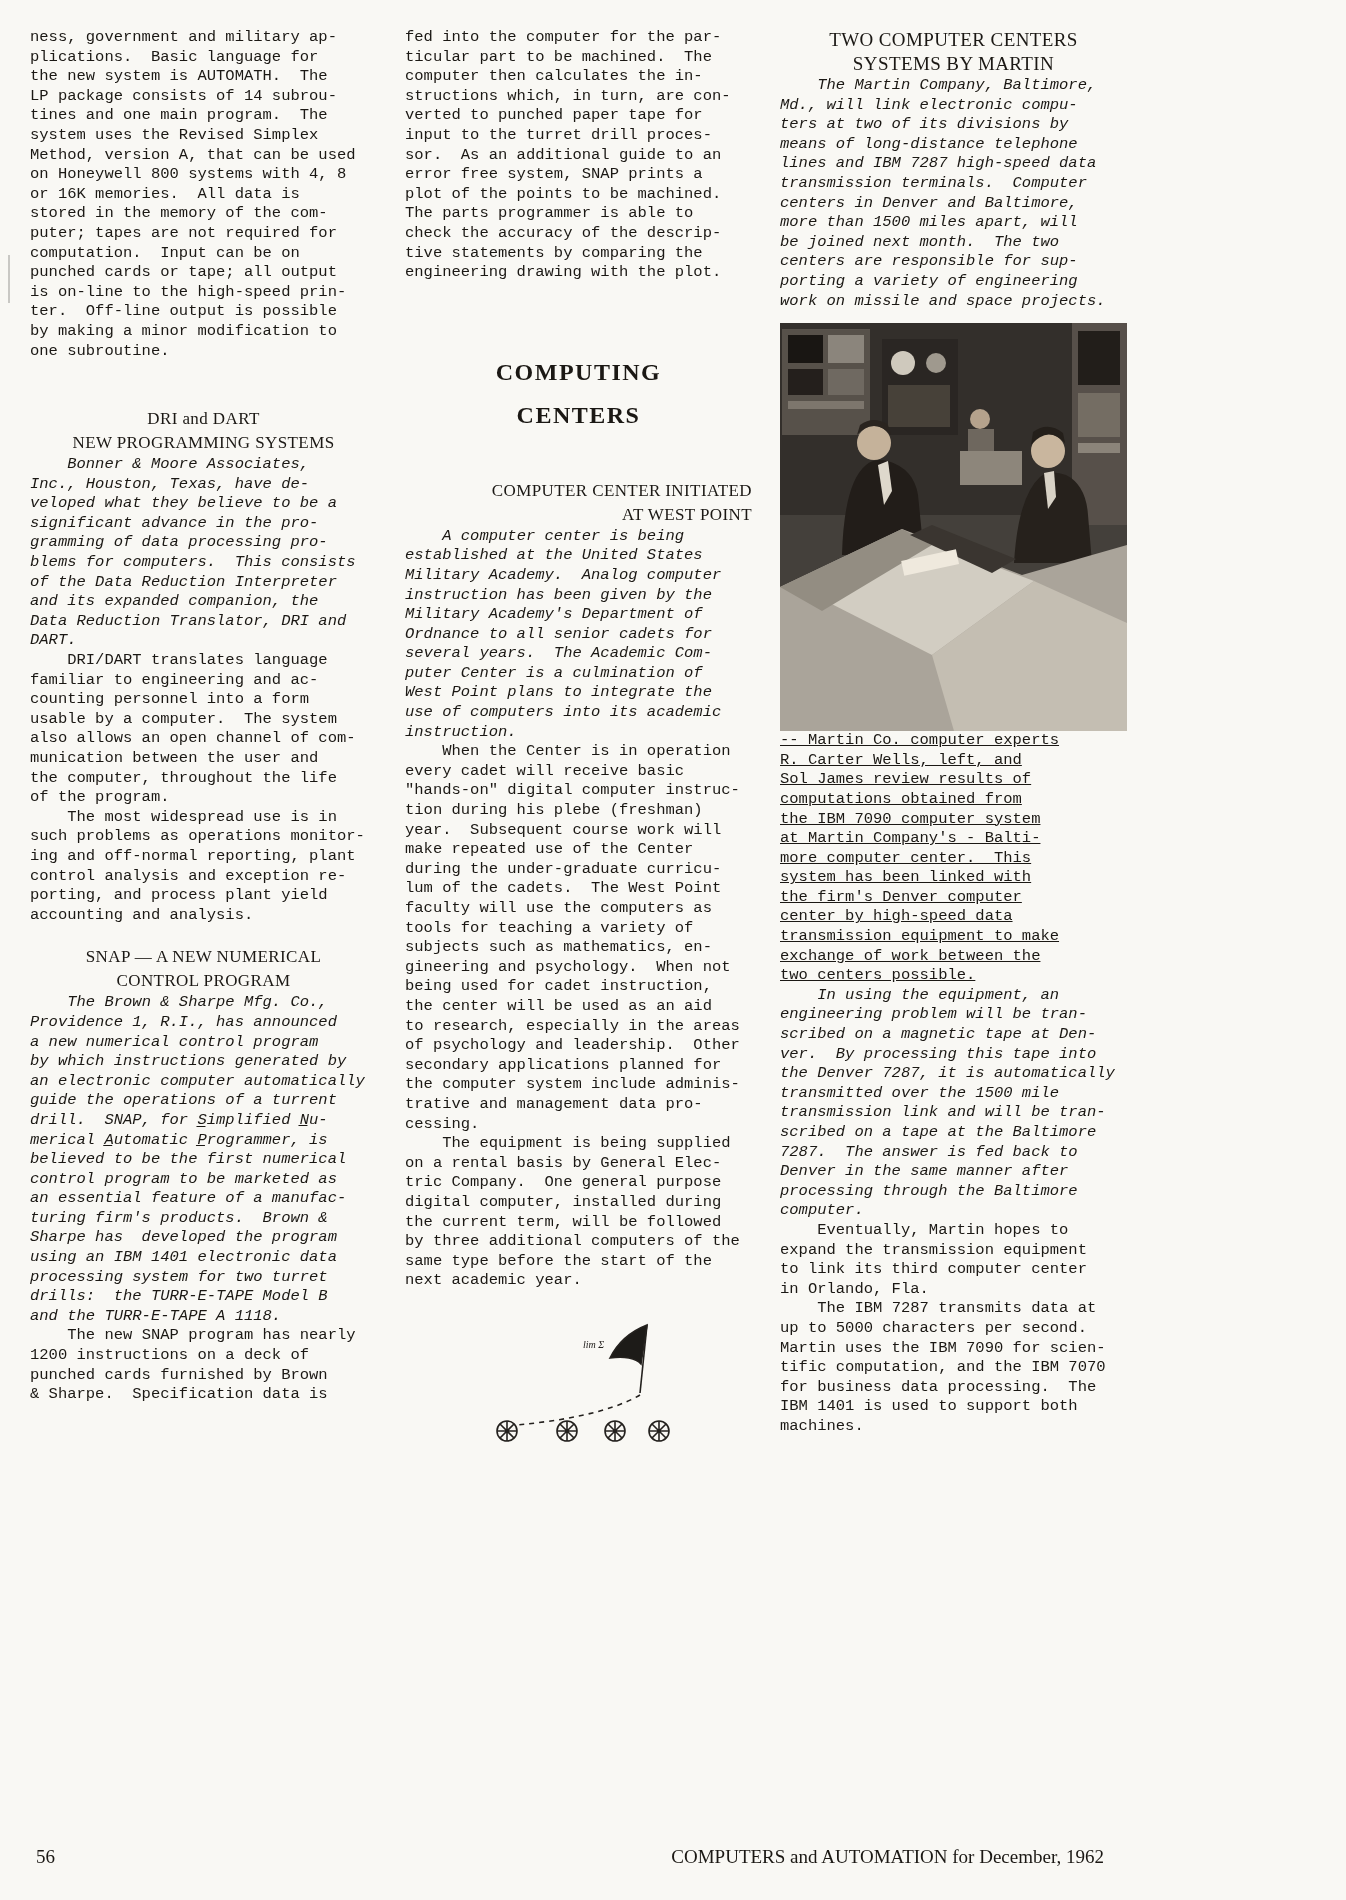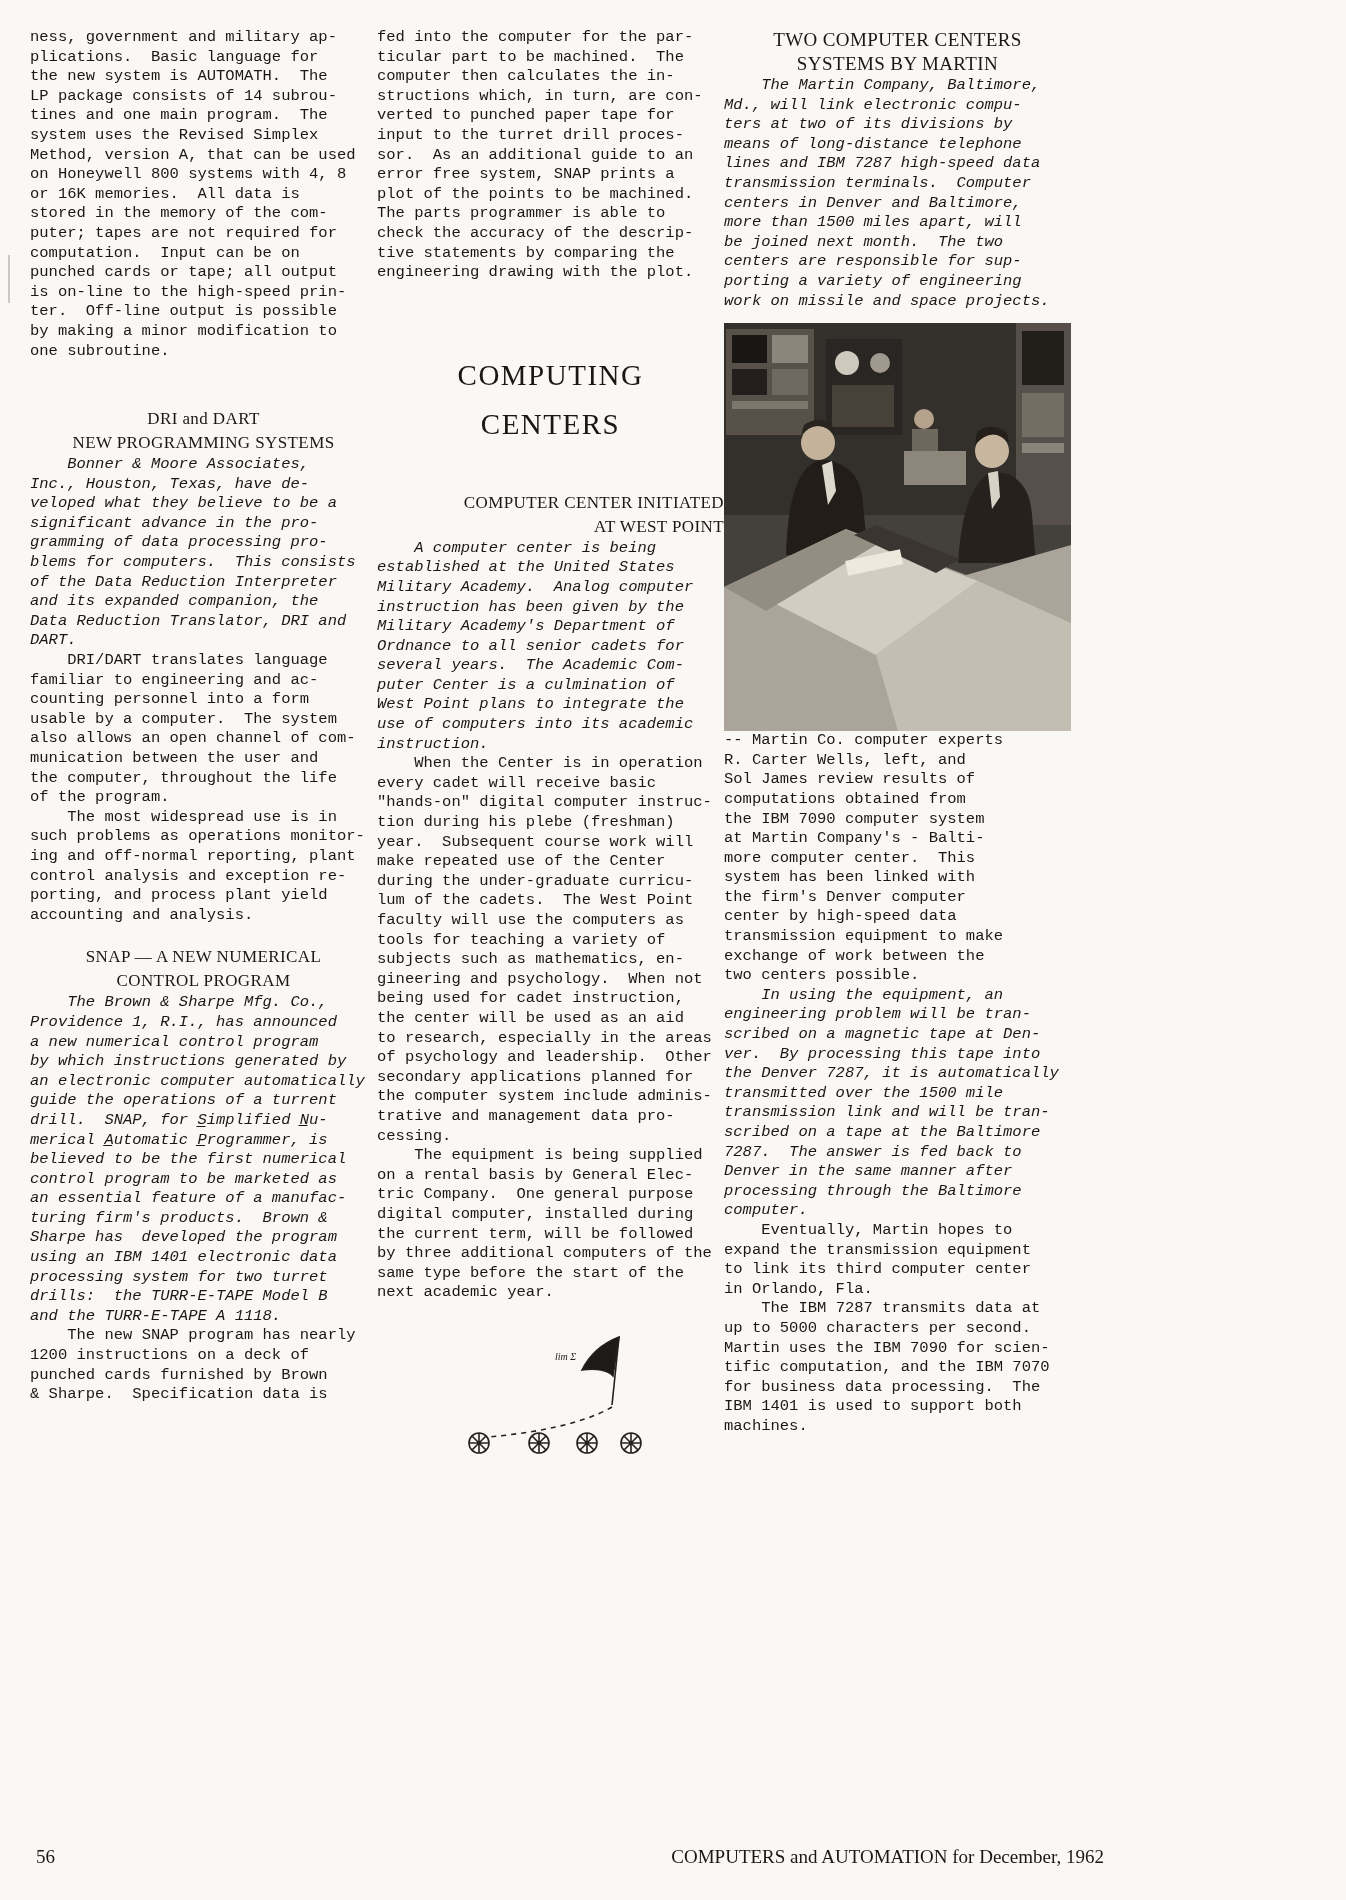--- a/index.html
+++ b/index.html
@@ -10,21 +10,21 @@
     color: #1b1814;
   }
   .page {
     position: relative;
     width: 1346px; height: 1900px;
     overflow: hidden;
     font-family: "Liberation Mono", "DejaVu Sans Mono", monospace;
   }
   .columns {
     position: absolute; top: 28px; left: 30px;
-    display: flex; 
+    display: flex; gap: 28px;
   }
   .col { width: 347px; flex: 0 0 347px; }
 
   p.body {
     margin: 0;
     white-space: pre-wrap;
     font-size: 15.5px;
     line-height: 19.6px;
   }
   .mt20 { margin-top: 20px; }
@@ -40,35 +40,35 @@
     margin: 0;
   }
   .heading .hline { display: block; }
   .h-dri   { margin-top: 46px; }
   .h-snap  { margin-top: 20px; }
   .h-wp    { margin-top: 50px; text-align: right; }
   .h-martin{ margin-top: 0; font-size: 19px; }
 
   .big-title {
     font-family: "Liberation Serif", "DejaVu Serif", serif;
-    font-weight: 400;
+    font-weight: 700;
     text-align: center;
-    font-size: 29px;
+    font-size: 24px;
     letter-spacing: 1.5px;
     margin-top: 76px;
   }
   .big-title .tline { display: block; }
   .big-title .tline + .tline { margin-top: 16px; }
 
   .photo-figure { margin: 12px 0 0 0; }
   .photo-frame {
     width: 347px; height: 408px;
     display: block;
   }
-  .caption { margin: 10px 0 0 34px; }
+  .caption { margin: 10px 0 0 34px; text-decoration: underline; }
 
   .illustration-wrap {
     margin: 26px 0 0 86px;
   }
 
   .footer {
     position: absolute;
     left: 36px; top: 1846px;
     width: 1068px;
     display: flex;

